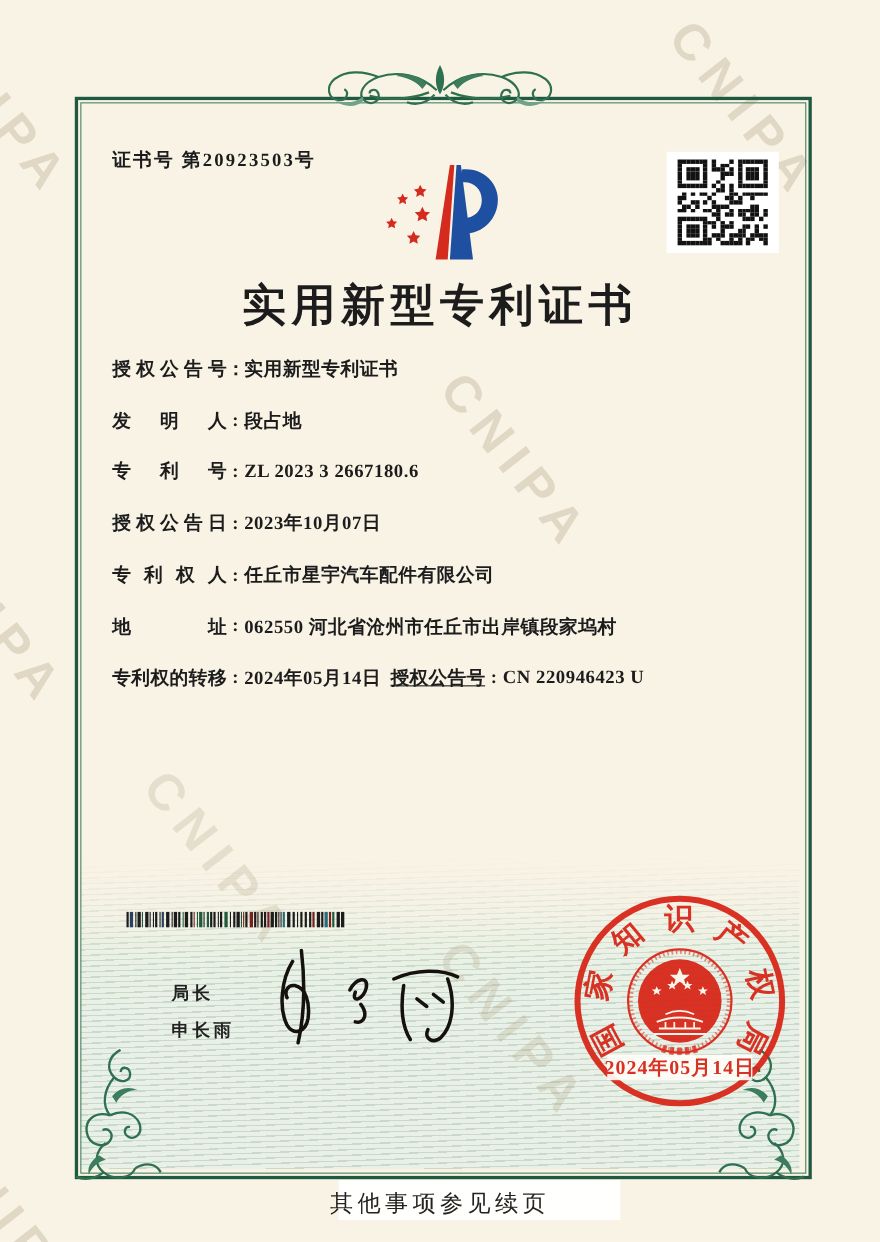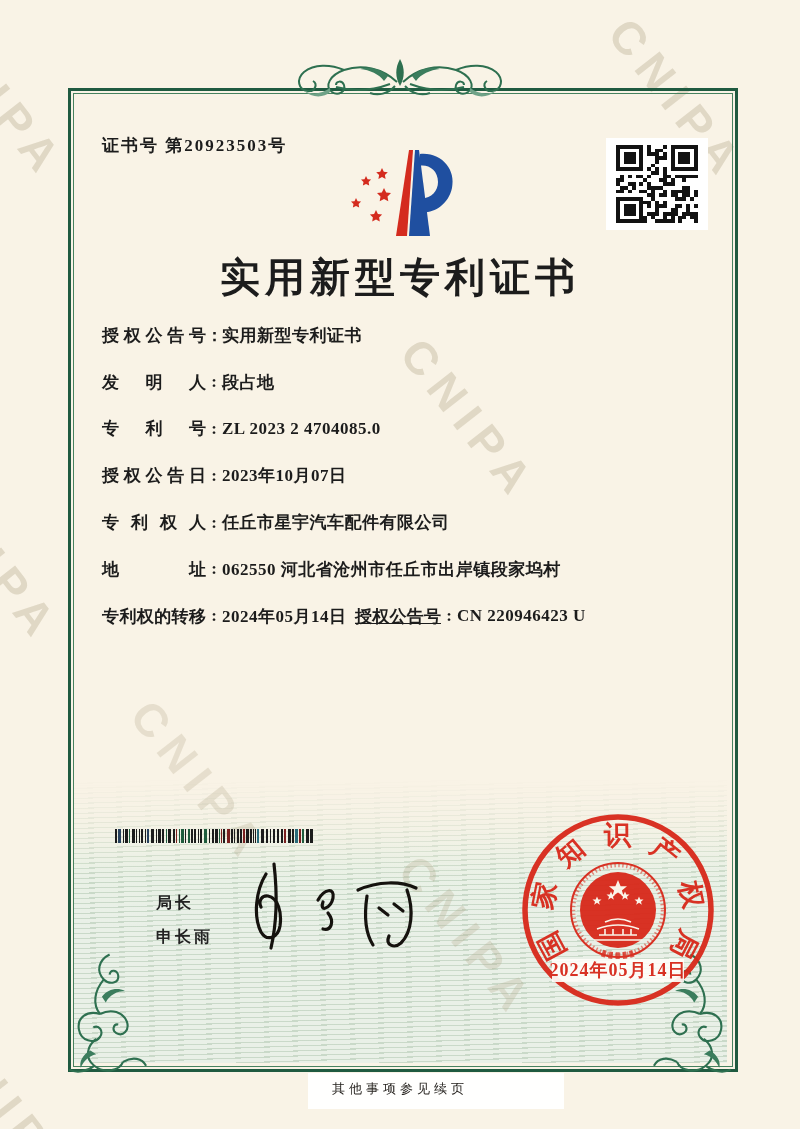--- a/index.html
+++ b/index.html
@@ -61,21 +61,21 @@
   .officer div{margin-bottom:13px;margin-left:42px;}
 
   .sig{position:absolute;left:238px;top:860px;z-index:5;}
 
   .seal{position:absolute;left:513px;top:805px;z-index:6;opacity:.95;}
 
   .pageinfo{position:absolute;left:0;top:1031px;width:770px;text-align:center;font-size:14px;
             letter-spacing:1px;z-index:4;}
 
   .contbox{position:absolute;left:308px;top:1073px;width:256px;height:36px;background:rgba(255,255,255,.95);z-index:4;}
-  .cont{position:absolute;left:0;top:1080px;width:100%;text-align:center;font-size:13px;
+  .cont{position:absolute;left:0;top:1080px;width:100%;text-align:center;font-size:21px;
         letter-spacing:4px;color:#26231f;z-index:5;}
 </style>
 </head>
 <body>
 
 <div class="page">
 
   <span class="wm" style="left:-40px;top:6px;">CNIPA</span>
   <span class="wm" style="left:640px;top:8px;">CNIPA</span>
   <span class="wm" style="left:432px;top:328px;">CNIPA</span>
@@ -602,21 +602,21 @@
         <span class="fval">实用新型专利证书</span>
     </div>
     <div class="frow">
       <span class="flabel">发 明 人</span>
         <span class="fsep">:</span>
         <span class="fval">段占地</span>
     </div>
     <div class="frow">
       <span class="flabel">专 利 号</span>
         <span class="fsep">:</span>
-        <span class="fval">ZL 2023 2 4704085.0</span>
+        <span class="fval">ZL 2023 3 2667180.6</span>
     </div>
     <div class="frow">
       <span class="flabel">授权公告日</span>
         <span class="fsep">:</span>
         <span class="fval">2023年10月07日</span>
     </div>
     <div class="frow">
       <span class="flabel">专 利 权 人</span>
         <span class="fsep">:</span>
         <span class="fval">任丘市星宇汽车配件有限公司</span>

